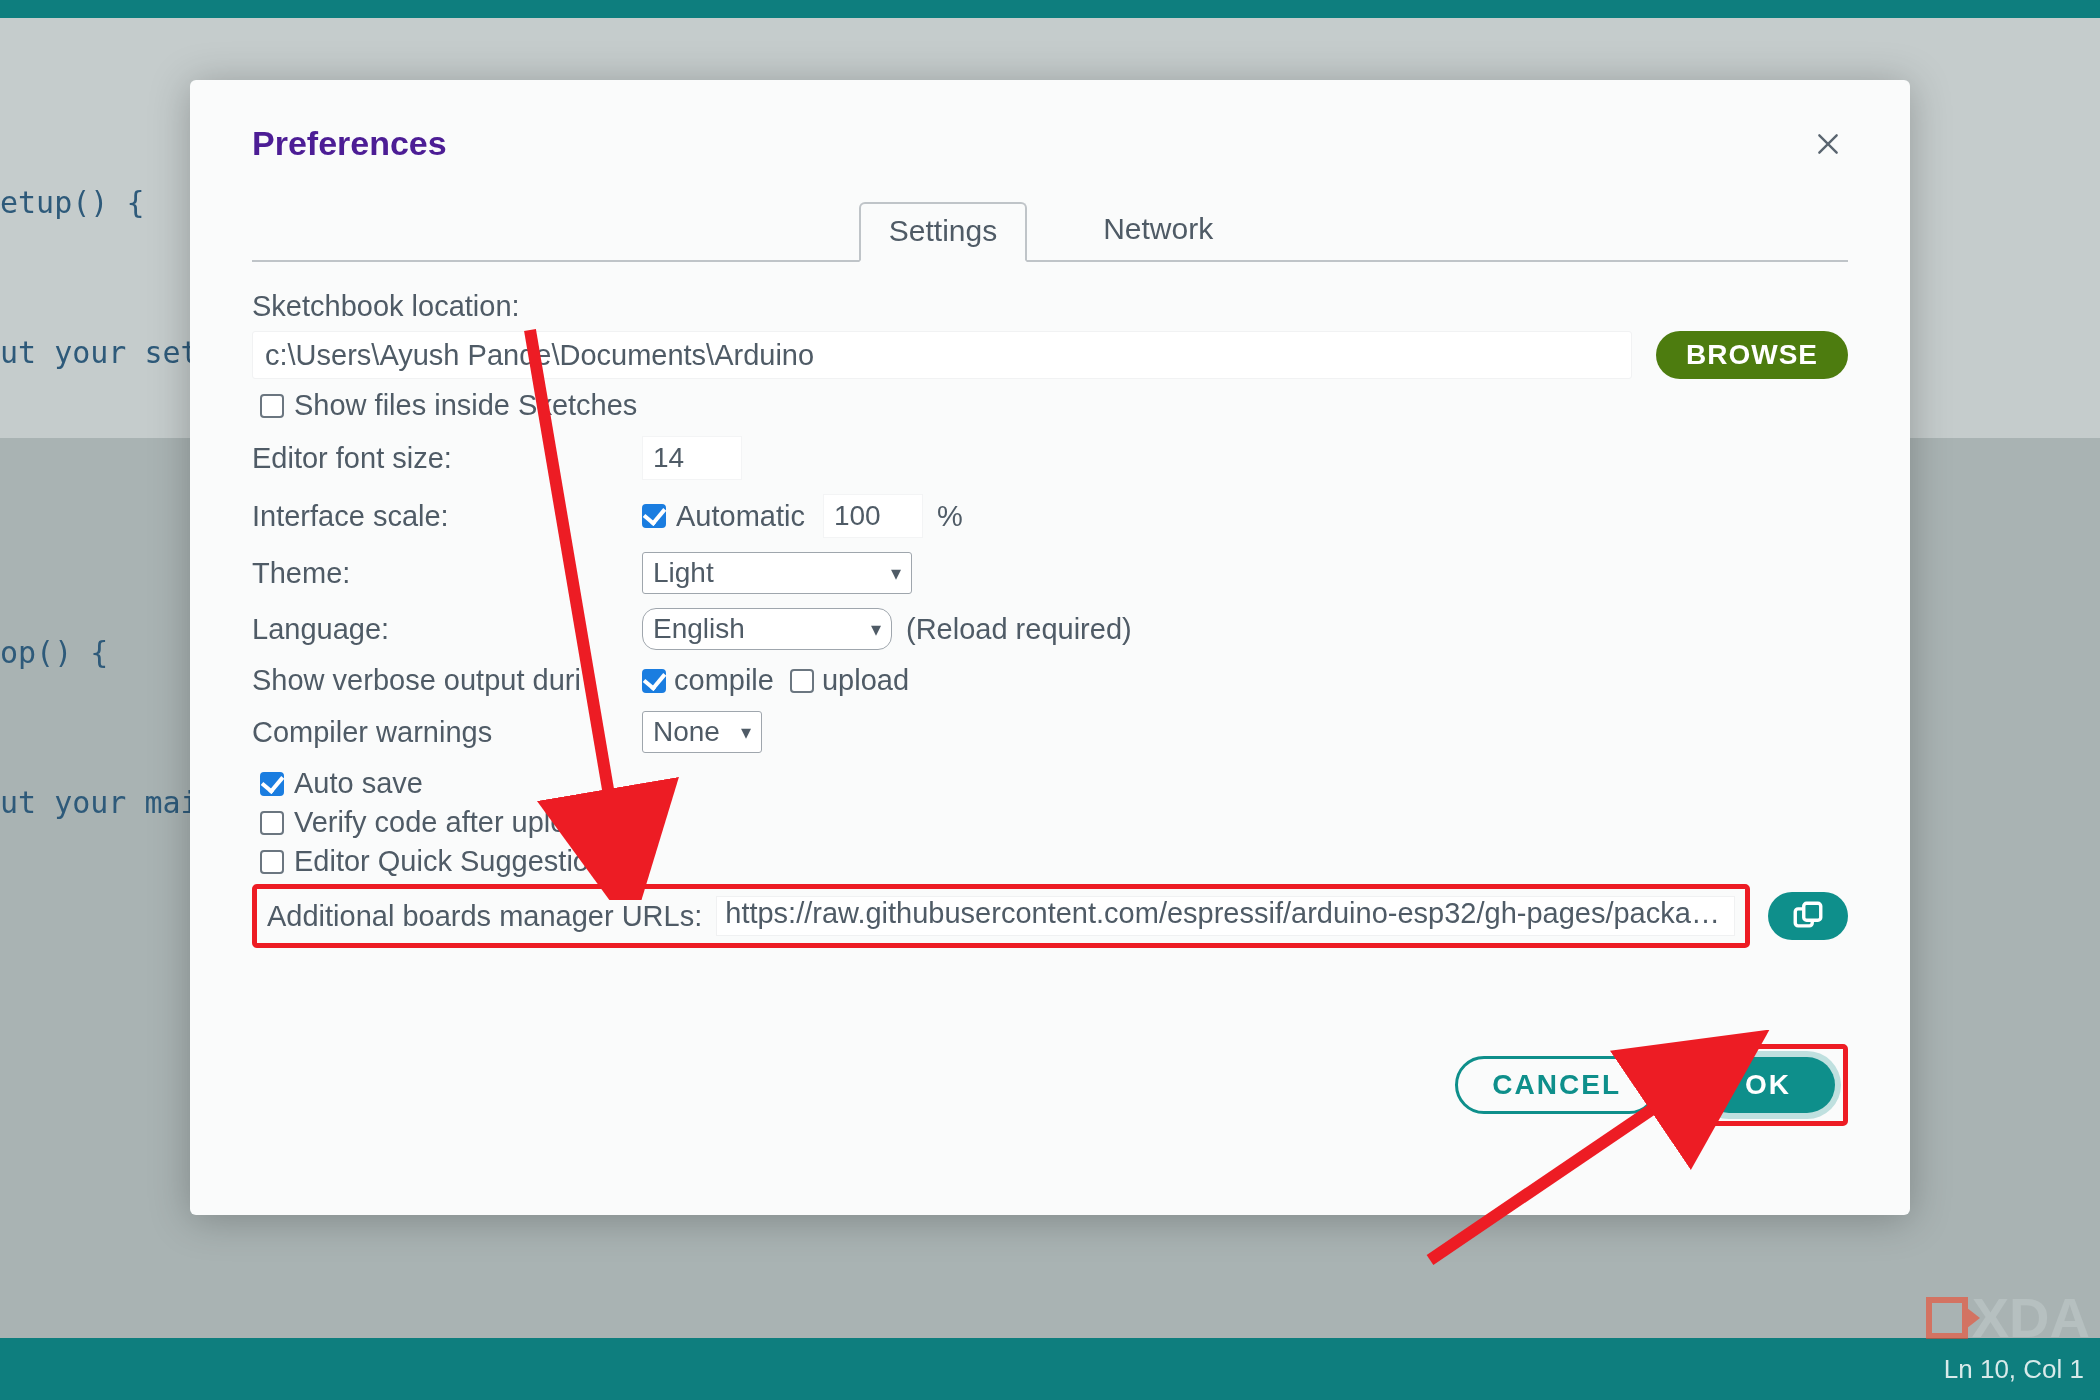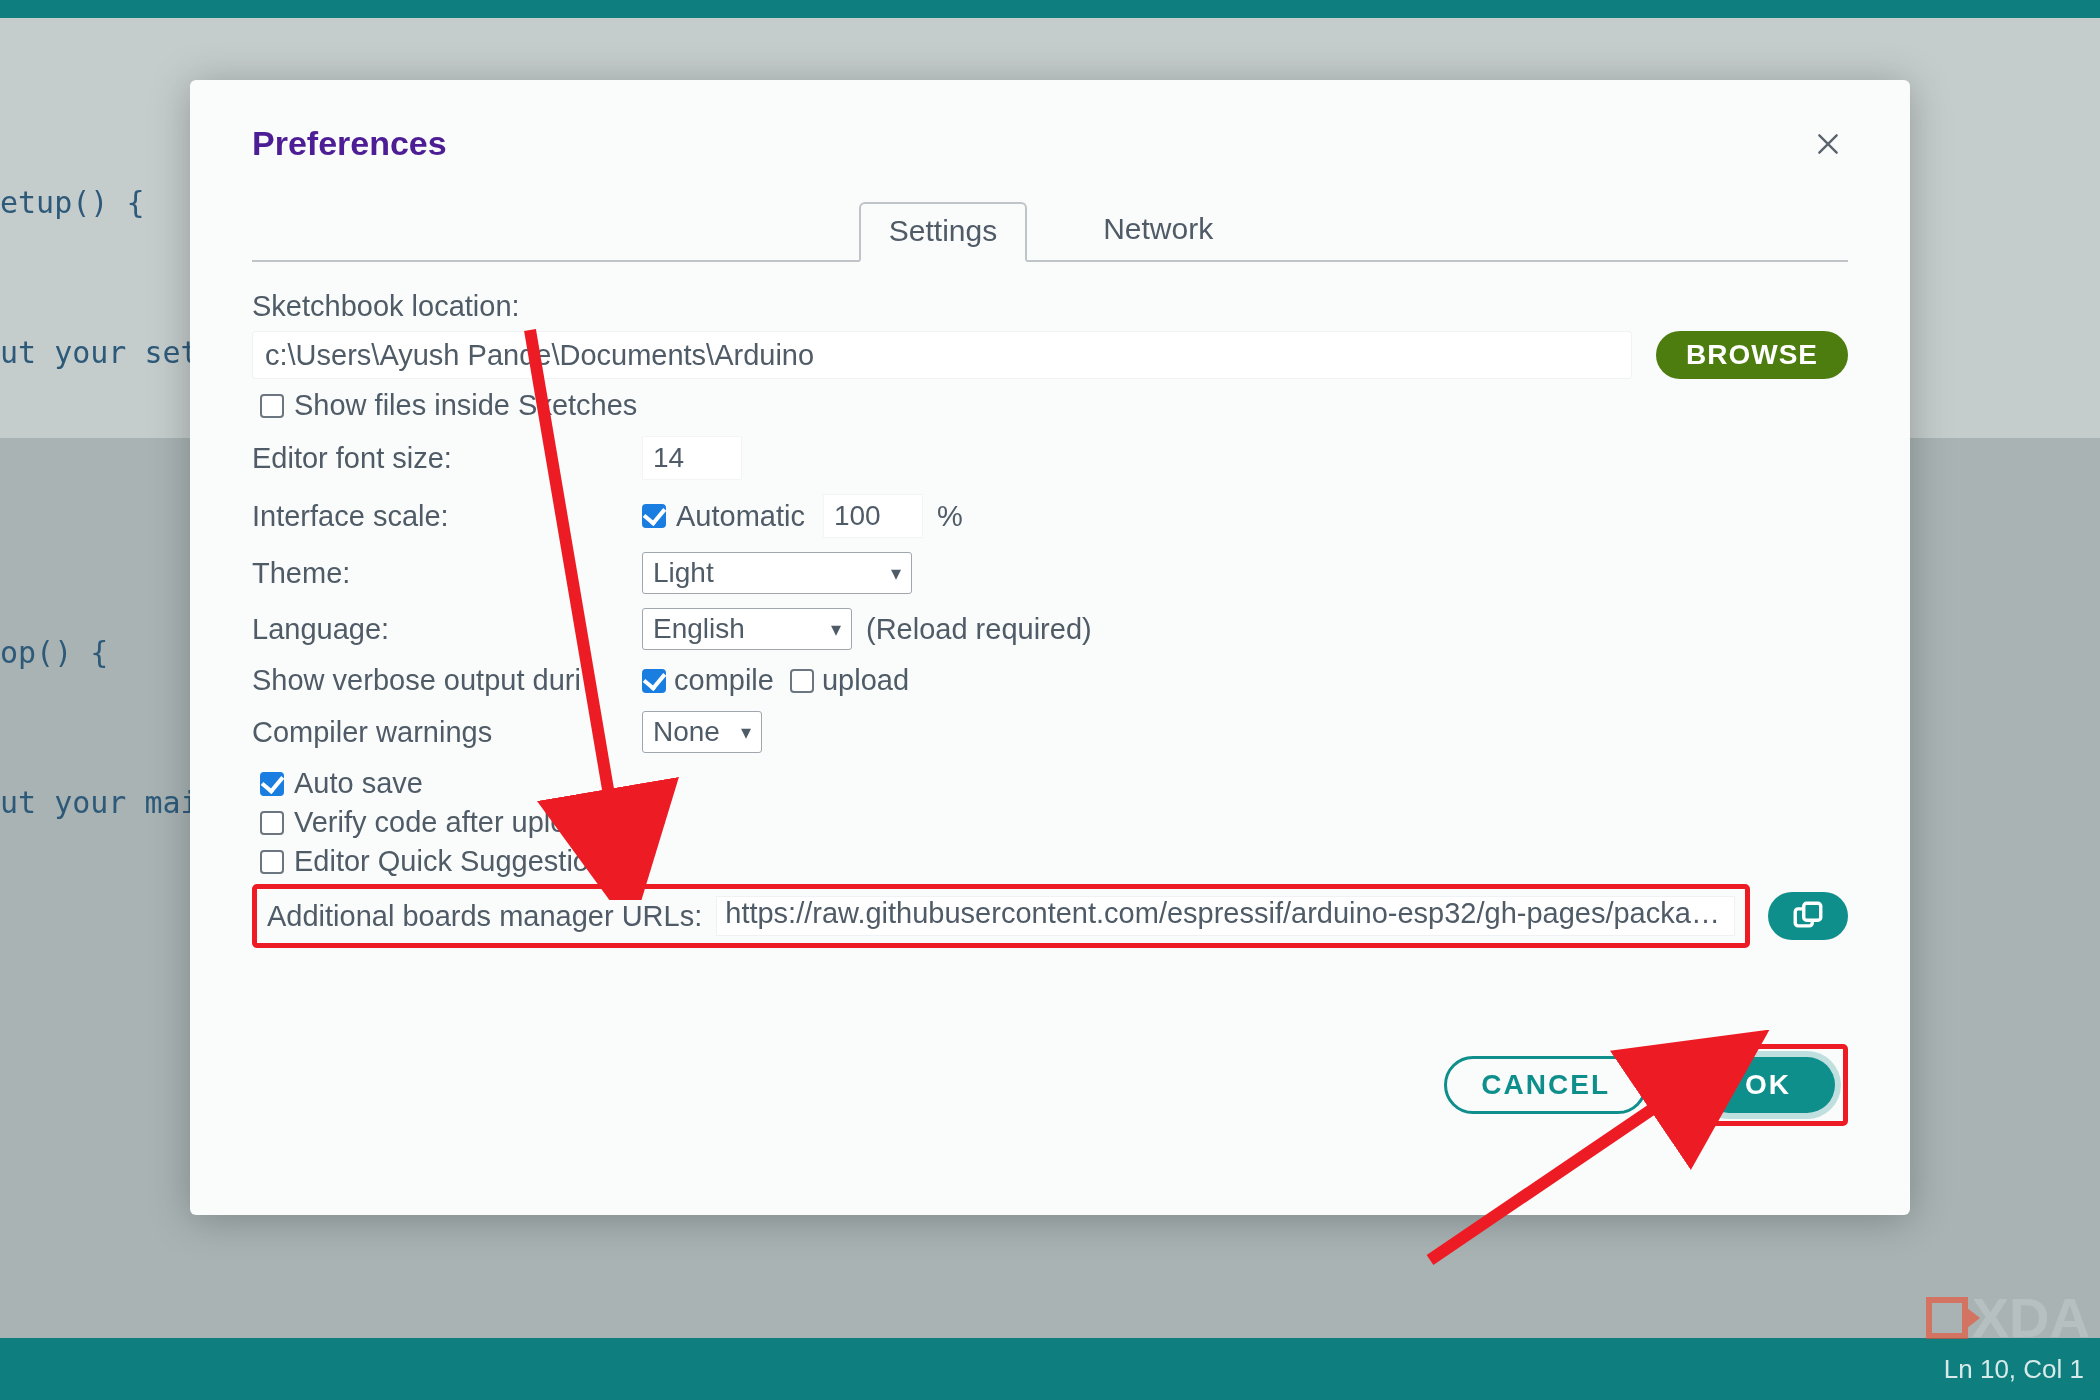--- a/index.html
+++ b/index.html
@@ -113,21 +113,21 @@
     width: 100px; height: 44px; background: #fff; border: 1px solid #f3f4f5;
     padding: 2px 10px; font-size: 28px; color: #4f5b66;
   }
   .select {
     display: inline-flex; align-items: center; justify-content: space-between;
     border: 1.5px solid #9fa6ad; border-radius: 3px;
     padding: 4px 10px; font-size: 28px; color: #4f5b66;
     background: #fff; cursor: pointer;
   }
   .select.theme { width: 270px; }
-  .select.lang { width: 210px; }
+  .select.lang { width: 250px; border-radius: 14px; }
   .select.warn { width: 120px; }
   .caret { margin-left: 10px; font-size: 20px; color: #4f5b66; }
   .reload-note { margin-left: 14px; }
   .percent { margin-left: 14px; }
 
   .checks-block { margin-top: 6px; }
 
   
   .boards-row {
     display: flex; align-items: center; gap: 18px; margin-top: 6px;
@@ -145,21 +145,21 @@
     background: #fff;
   }
   .ext-btn {
     width: 80px; height: 48px; background: #0e8f8b; border-radius: 24px;
     display: flex; align-items: center; justify-content: center; cursor: pointer;
   }
   .ext-btn svg { width: 34px; height: 34px; }
 
   
   .footer {
-    display: flex; justify-content: flex-end; gap: 41px;
+    display: flex; justify-content: flex-end; gap: 30px;
     margin-top: 96px; align-items: center;
   }
   .btn-cancel {
     border: 3px solid #0e8f8b; color: #0e8f8b; background: transparent;
     font-weight: 700; font-size: 28px; letter-spacing: 2px;
     border-radius: 30px; padding: 10px 34px; cursor: pointer;
   }
   .ok-wrapper {
     border: 5px solid #ed1c24; border-radius: 5px; padding: 8px;
   }

